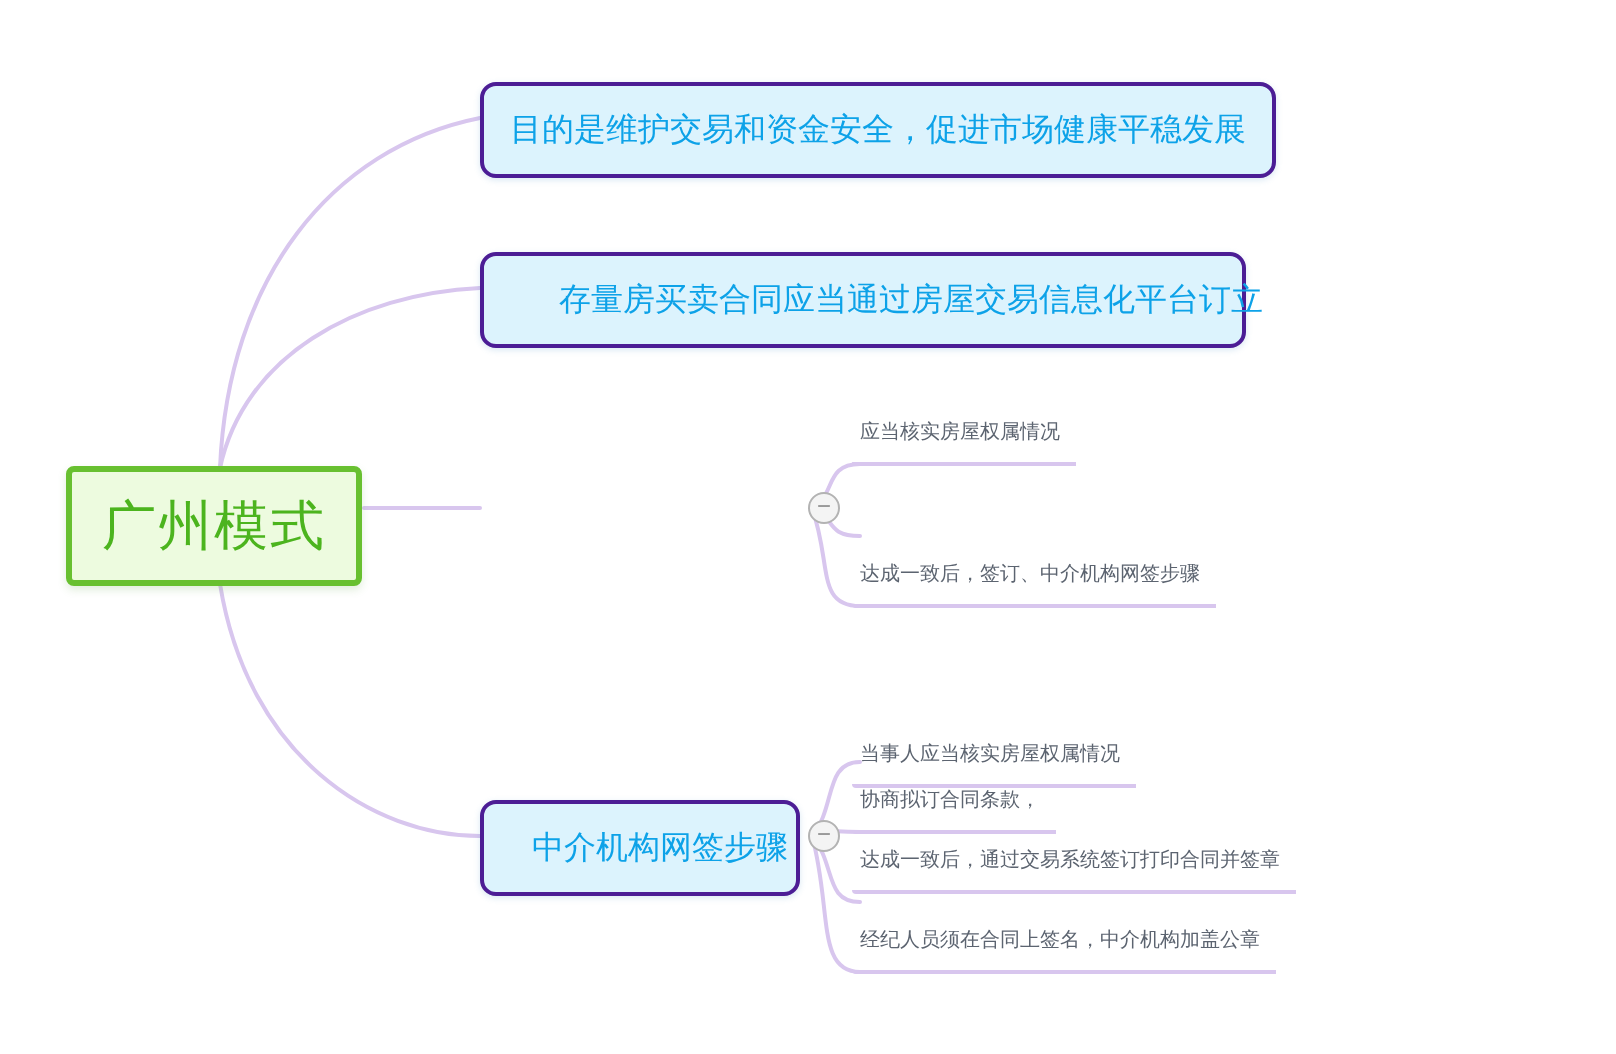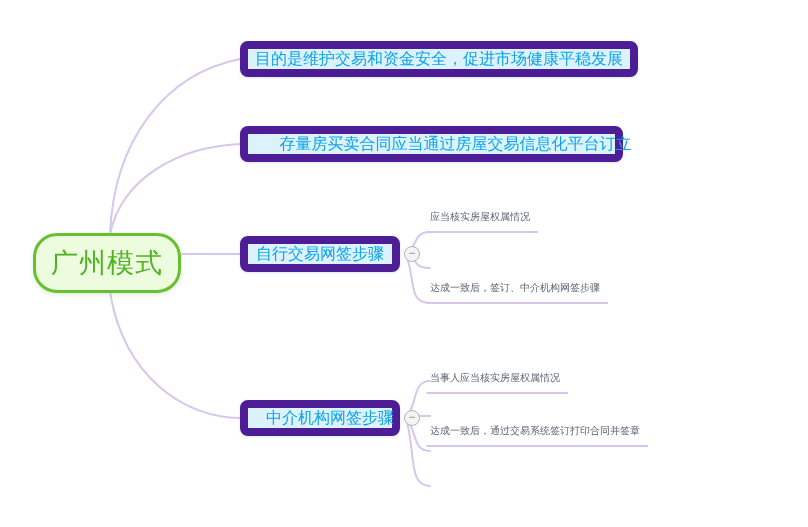--- a/index.html
+++ b/index.html
@@ -9,26 +9,26 @@
   }
   .canvas{position:relative;width:808px;height:527px;background:#ffffff;}
   .connector-layer{position:absolute;left:0;top:0;width:808px;height:527px;}
   .connector-layer path{fill:none;stroke:#d8c6ee;stroke-width:2;stroke-linecap:round;}
   .node{
     position:absolute;display:flex;align-items:center;justify-content:center;
     white-space:nowrap;box-sizing:border-box;cursor:default;
   }
   .root-node{
     left:33px;top:233px;width:148px;height:60px;
-    background:#edfbdf;border:3px solid #68c030;border-radius:24px;
+    background:#edfbdf;border:3px solid #68c030;border-radius:4px;
     color:#4cb41e;font-size:27px;letter-spacing:1px;
     box-shadow:0 2px 4px rgba(90,160,60,.18);
   }
   .branch-node{
-    height:36px;background:#dcf3fd;border:8px solid #4c1d95;border-radius:8px;
+    height:48px;background:#dcf3fd;border:2px solid #4c1d95;border-radius:8px;
     color:#0da2e8;font-size:16px;box-shadow:0 1px 3px rgba(80,150,200,.22);
   }
   .b1{left:240px;top:41px;width:398px;}
   .b2{left:240px;top:126px;width:383px;padding-left:48px;}
   .b3{left:240px;top:236px;width:160px;}
   .b4{left:240px;top:400px;width:160px;padding-left:20px;}
   .collapse-btn{
     position:absolute;width:16px;height:16px;box-sizing:border-box;
     background:#f4f4f4;border:1px solid #b3b3b3;border-radius:50%;
     color:#8f8f8f;font-size:12px;line-height:13px;text-align:center;
@@ -64,27 +64,28 @@
     <path d="M406,418 C418,414 412,416 430,416"></path>
     <path d="M406,418 C418,432 412,451 430,451"></path>
     <path d="M406,418 C416,454 408,486 430,486"></path>
   </svg>
 
   <div class="node root-node">广州模式</div>
 
   <div class="node branch-node b1">目的是维护交易和资金安全，促进市场健康平稳发展</div>
   <div class="node branch-node b2">存量房买卖合同应当通过房屋交易信息化平台订立</div>
 
-  <div class="node branch-node b3">自行交易网签步骤</div>
   <div class="collapse-btn cb3">
     <span>−</span>
   </div>
   <div class="child-label b3c1">应当核实房屋权属情况</div>
   <div class="child-label b3c3">达成一致后，签订、中介机构网签步骤</div>
 
   <div class="node branch-node b4">中介机构网签步骤</div>
   <div class="collapse-btn cb4">
     <span>−</span>
   </div>
   <div class="child-label b4c1">当事人应当核实房屋权属情况</div>
+  <div class="child-label b4c2">协商拟订合同条款，</div>
   <div class="child-label b4c3">达成一致后，通过交易系统签订打印合同并签章</div>
+  <div class="child-label b4c4">经纪人员须在合同上签名，中介机构加盖公章</div>
 
 </div>
 
 </body></html>

